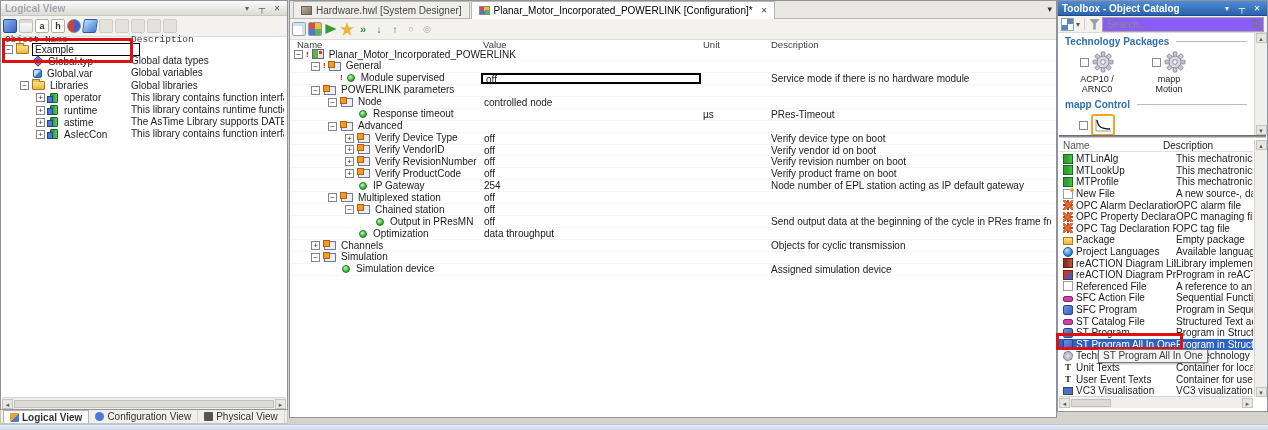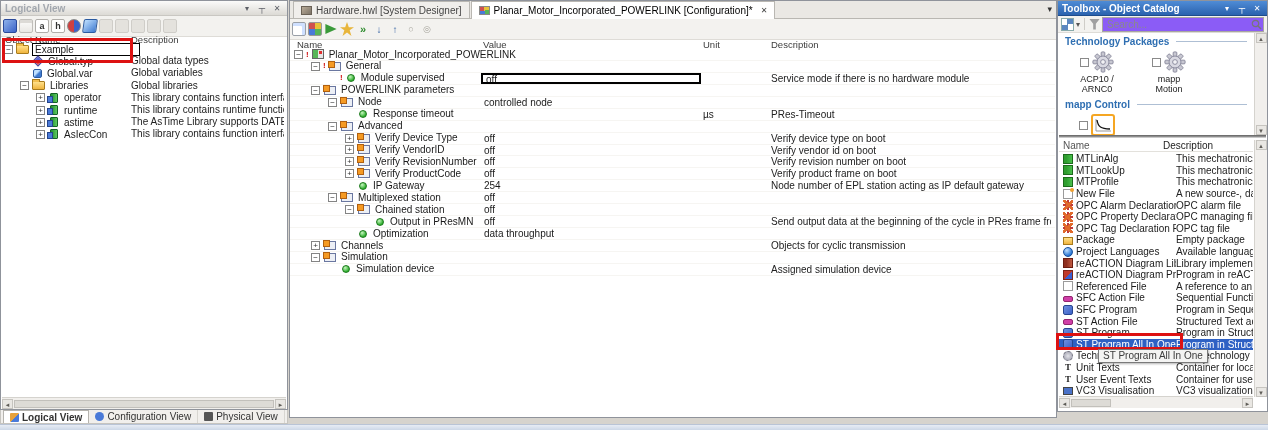--- a/index.html
+++ b/index.html
@@ -37,21 +37,21 @@
   .s-page { background:#fff; border:1px solid #9aa0a8; box-shadow:inset -3px 3px 0 #cfe0ff; }
   .s-grid { background:conic-gradient(#e8c23a 0 25%,#58b558 0 50%,#4a7ad8 0 75%,#d05050 0); border:1px solid #999; }
   .s-arrow-green { background:#3a9a3a; clip-path:polygon(10% 15%,90% 50%,10% 85%); }
   .s-star { background:#e8b53a; clip-path:polygon(50% 0,63% 38%,100% 38%,69% 59%,82% 100%,50% 75%,18% 100%,31% 59%,0 38%,37% 38%); }
   .s-chevrons { color:#2e8b2e; font-size:11px; }
   .s-sort-down,.s-sort-up { color:#2a5aa0; font-size:10px; }
   .s-circle,.s-circles { color:#9a988f; }
 
   
   .lvhead { position:absolute; top:33px; left:0; right:0; height:10px; }
-  .lvhead span { position:absolute; top:0; color:#3c3c3c; font-size:9.5px; }
+  .lvhead span { position:absolute; top:0; color:#3c3c3c; font-size:9.5px;font-family:Liberation Mono, monospace; }
   .lvhead .h1 { left:4px; } .lvhead .h2 { left:130px; }
   #lv-rows { position:absolute; top:42px; left:0; right:1px; }
   .lvrow { position:relative; height:12.2px; display:flex; align-items:center; white-space:nowrap; }
   .sp { display:inline-block; flex:none; }
   .exp { width:9px; height:9px; border:1px solid #848484; background:#fff; font-size:8px; line-height:7px;
          text-align:center; color:#333; flex:none; margin-right:3px; }
   .lbl { padding:0 2px; }
   .lbl.editing { border:1px solid #000; background:#fff; width:108px; }
   .dsc { position:absolute; left:130px; right:2px; top:0; line-height:12.2px; overflow:hidden; color:#222; }
   .ic { display:inline-block; flex:none; margin-right:3px; }
@@ -676,21 +676,21 @@
           <span class="tbname">SFC Action File</span>
           <span class="tbdesc">Sequential Function Chart ac</span>
         </div>
         <div class="tbrow">
           <span class="li i-program-blue"></span>
           <span class="tbname">SFC Program</span>
           <span class="tbdesc">Program in Sequential Funct</span>
         </div>
         <div class="tbrow">
           <span class="li i-action-pink"></span>
-          <span class="tbname">ST Action File</span>
+          <span class="tbname">ST Catalog File</span>
           <span class="tbdesc">Structured Text action file</span>
         </div>
         <div class="tbrow">
           <span class="li i-program-blue"></span>
           <span class="tbname">ST Program</span>
           <span class="tbdesc">Program in Structured Text</span>
         </div>
         <div class="tbrow sel">
           <span class="li i-program-blue"></span>
           <span class="tbname">ST Program All In One</span>

